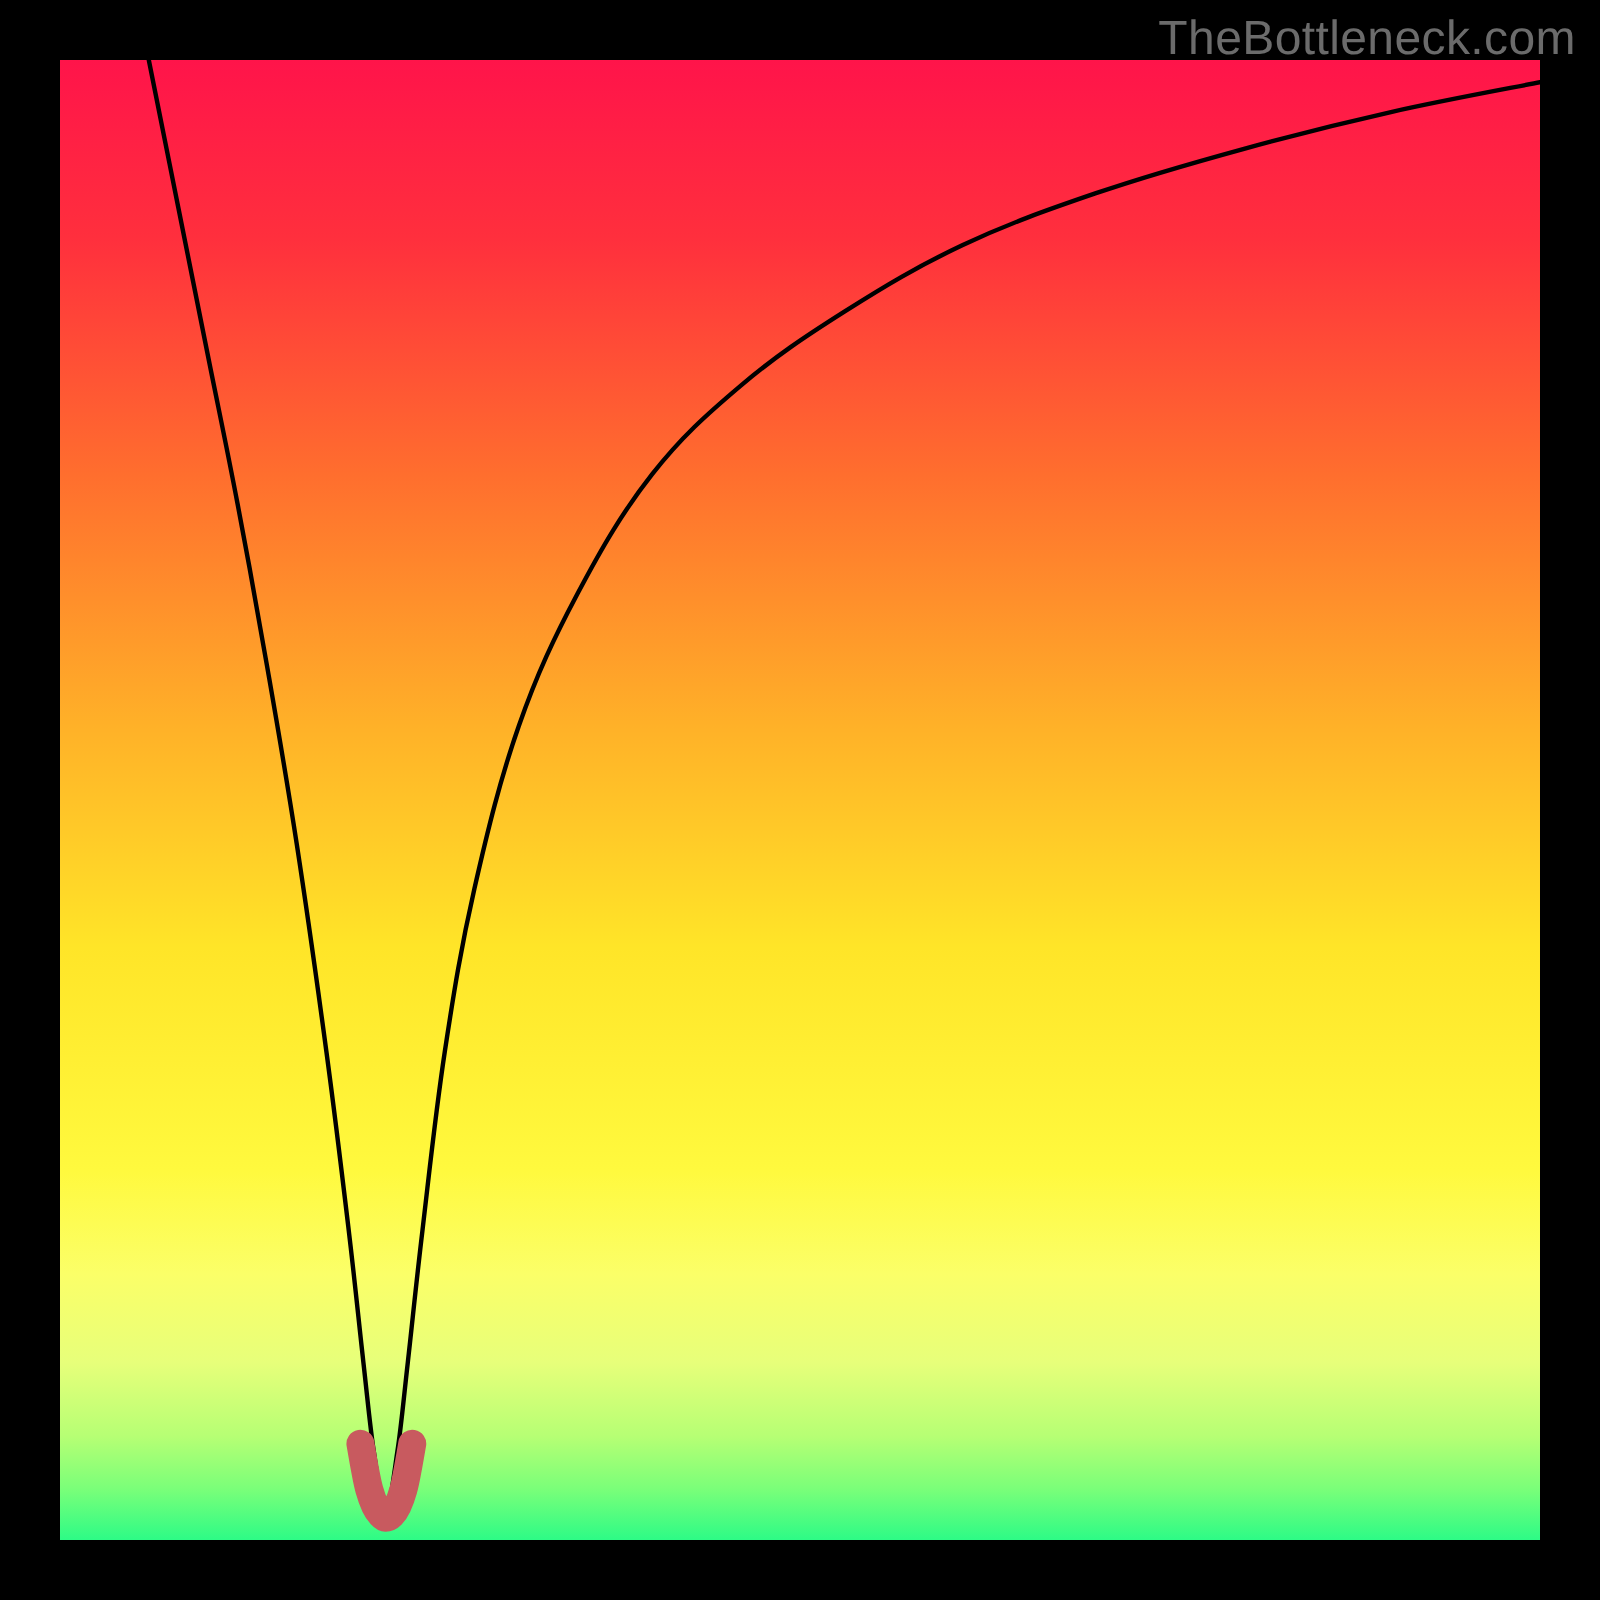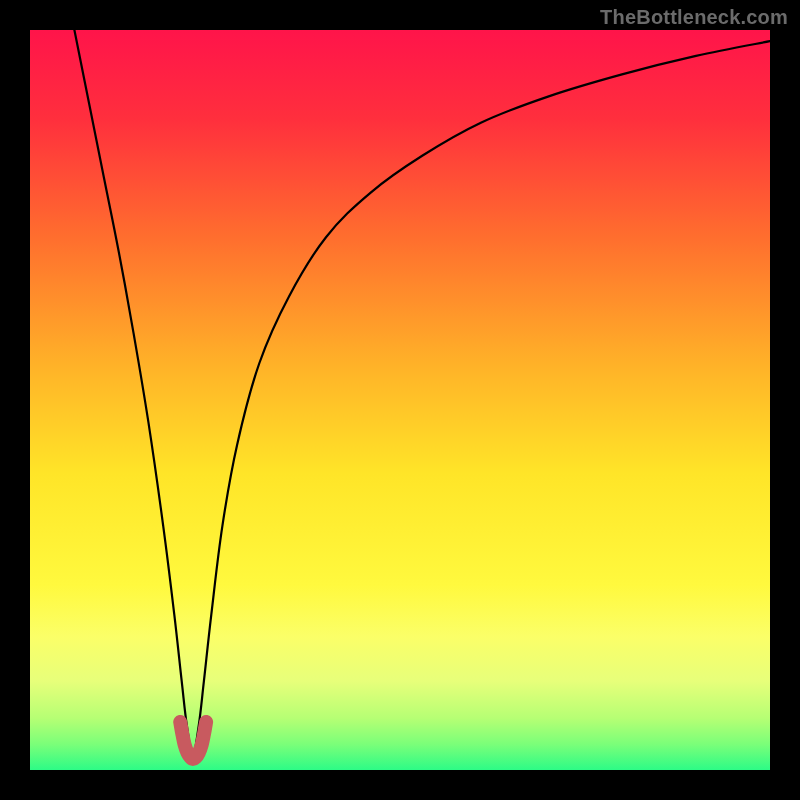--- a/index.html
+++ b/index.html
@@ -24,22 +24,22 @@
     top: 30px;
     width: 740px;
     height: 740px;
     overflow: hidden;
   }
   .watermark {
     position: absolute;
     top: 6px;
     right: 12px;
     font-family: Arial, Helvetica, sans-serif;
-    font-size: 20px;
-    font-weight: 700;
+    font-size: 24px;
+    font-weight: 400;
     color: #6b6b6b;
     letter-spacing: 0.2px;
     user-select: none;
   }
   svg { display: block; }
 </style>
 </head>
 <body>
 
 <div class="frame">

